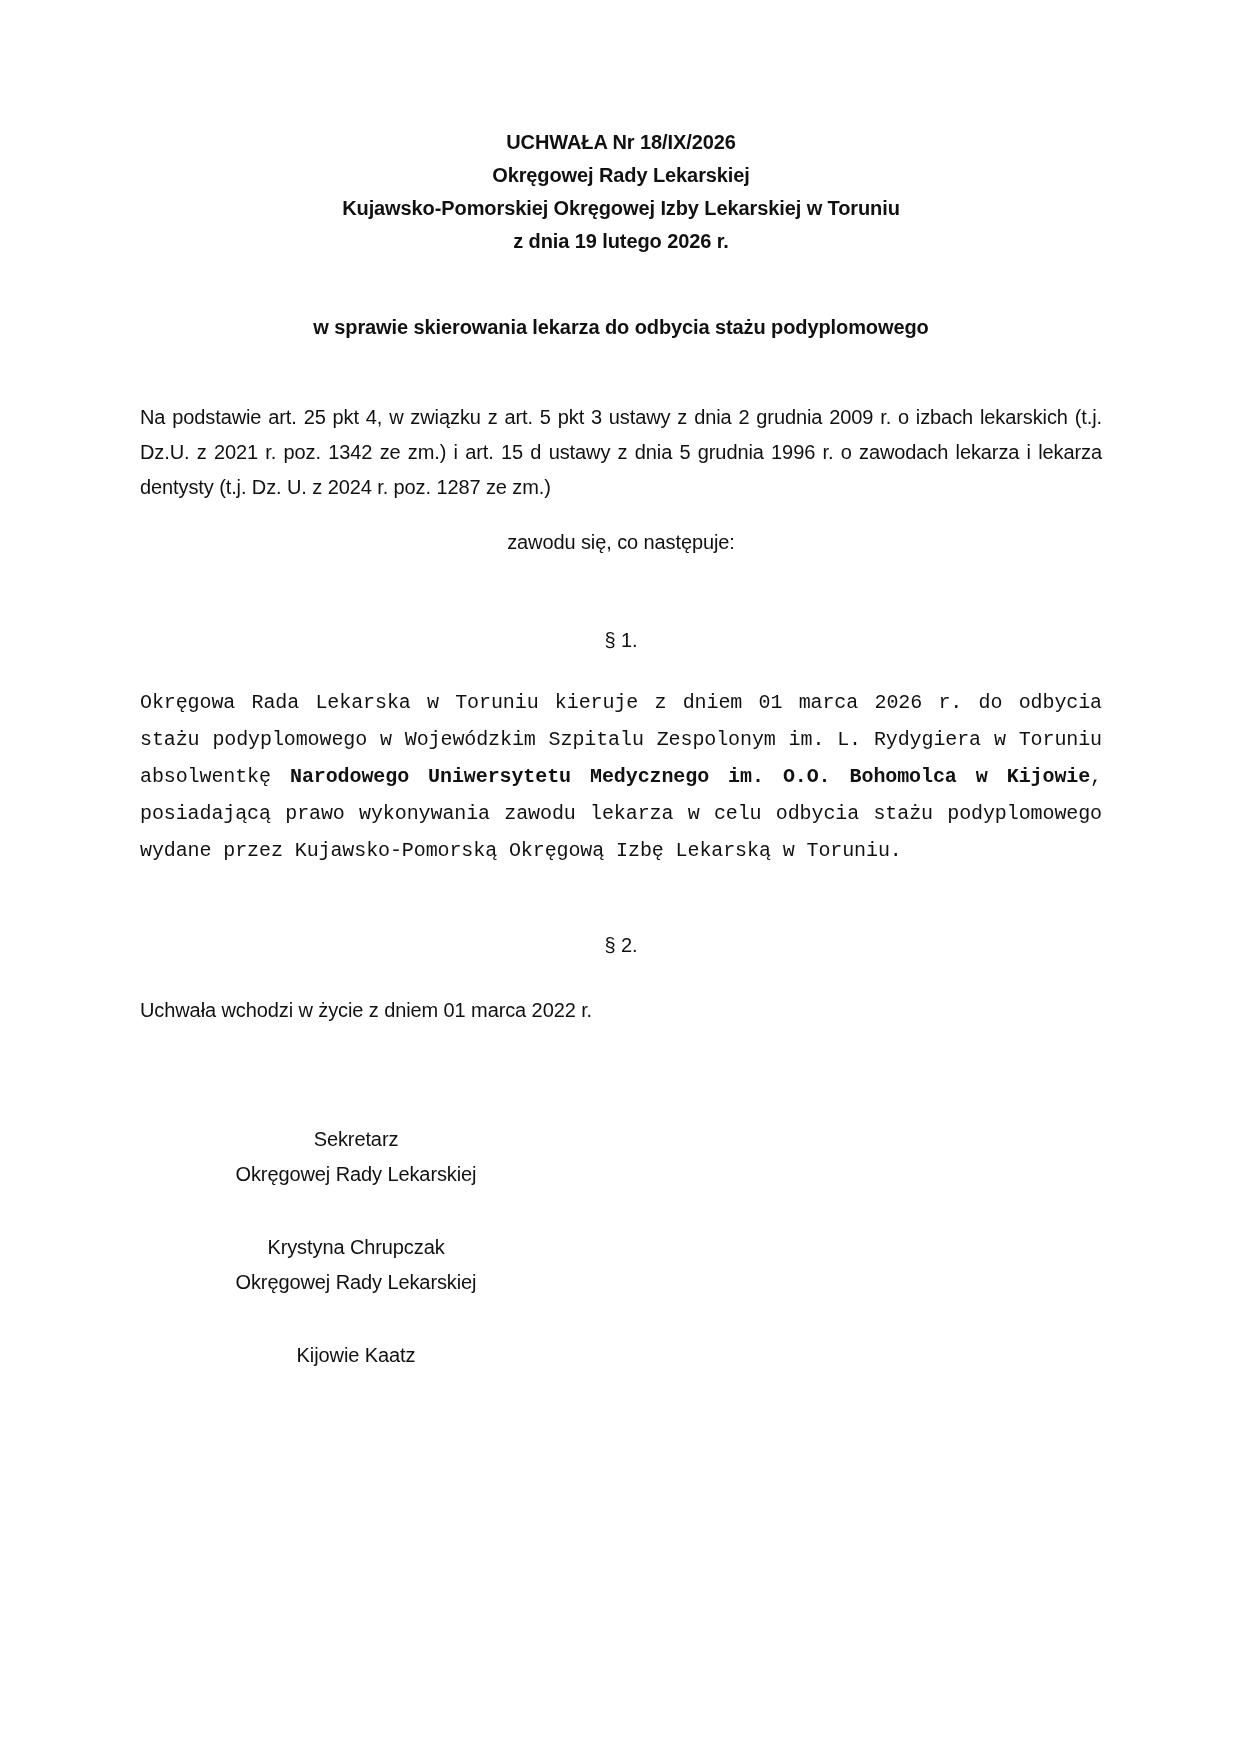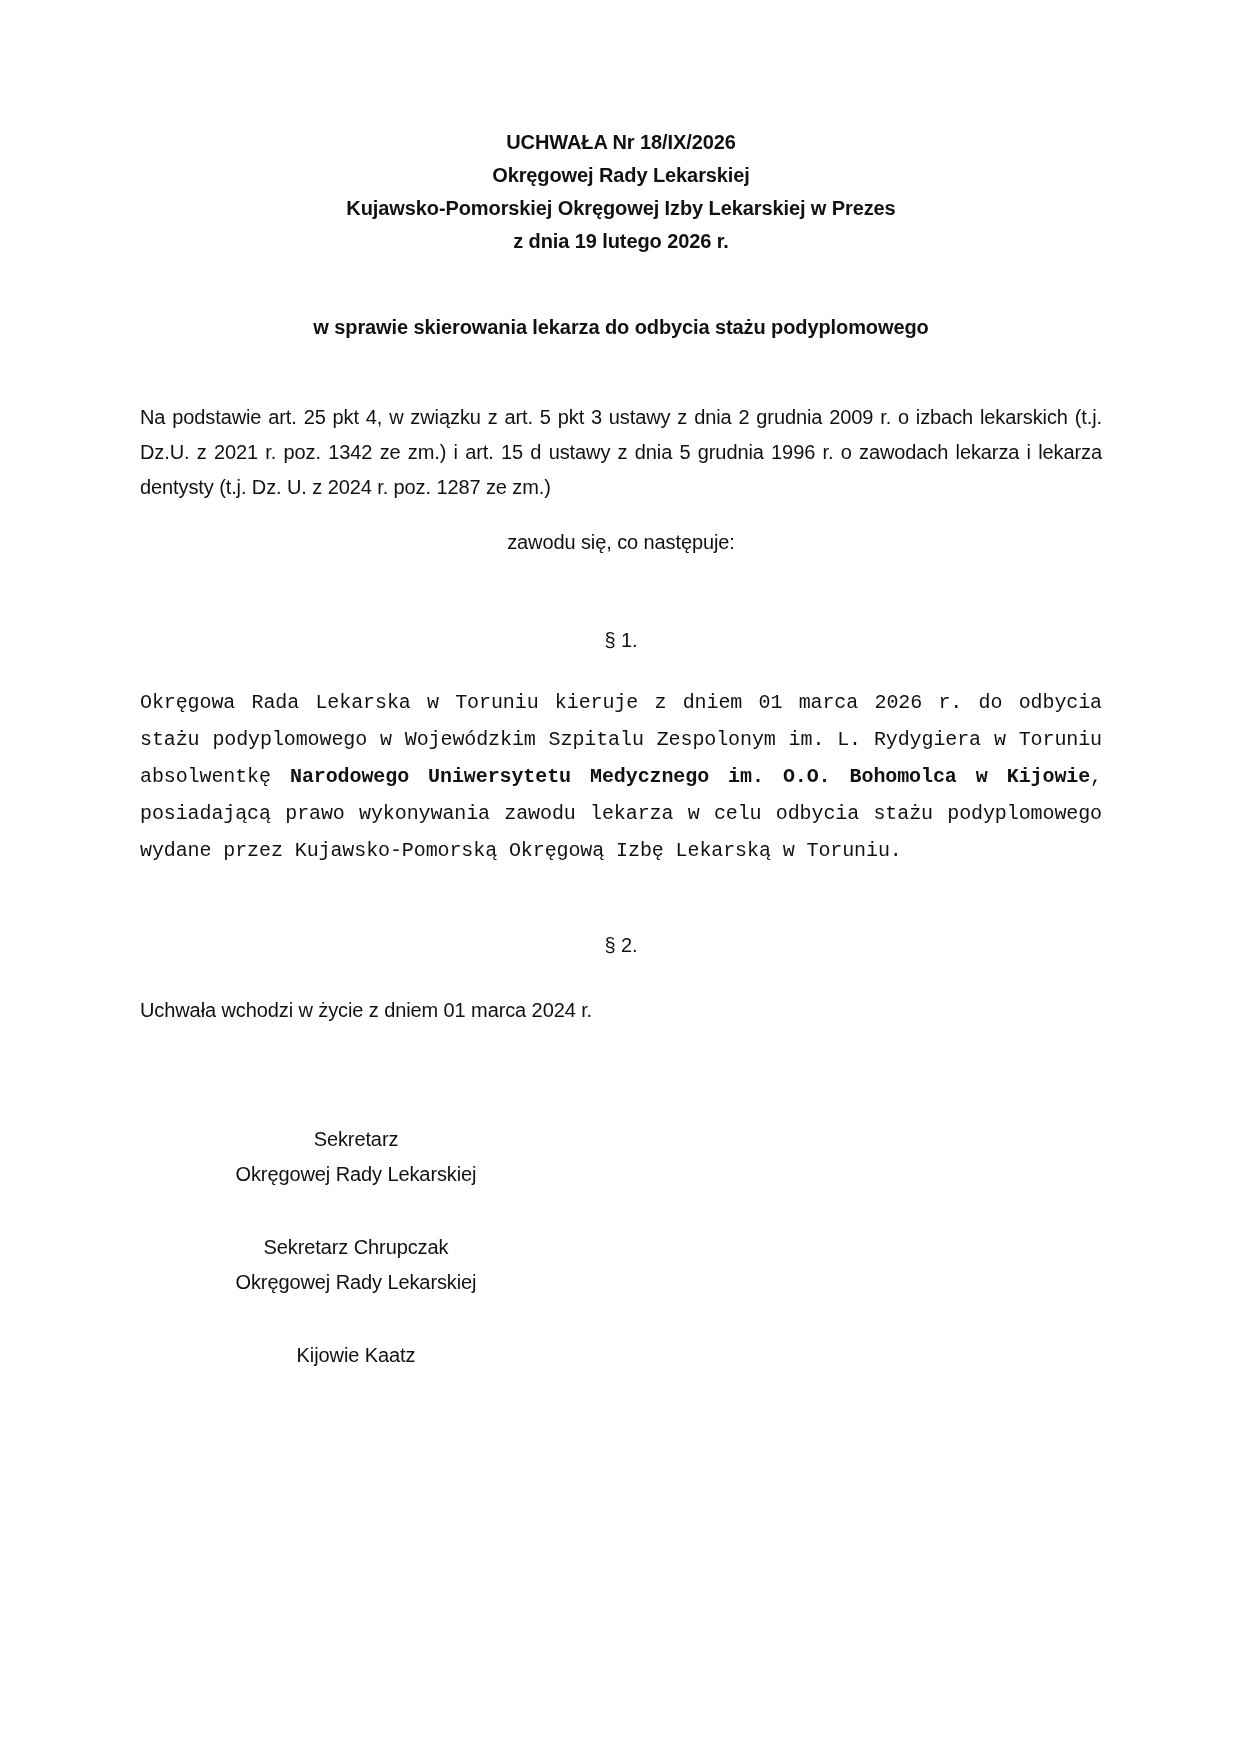--- a/index.html
+++ b/index.html
@@ -75,43 +75,43 @@
   }
 </style>
 </head>
 <body>
 
 <div class="page">
 
   <div class="doc-header">
     <div>UCHWAŁA Nr 18/IX/2026</div>
     <div>Okręgowej Rady Lekarskiej</div>
-    <div>Kujawsko-Pomorskiej Okręgowej Izby Lekarskiej w Prezes</div>
+    <div>Kujawsko-Pomorskiej Okręgowej Izby Lekarskiej w Toruniu</div>
     <div>z dnia 19 lutego 2026 r.</div>
   </div>
 
   <div class="doc-subject">w sprawie skierowania lekarza do odbycia stażu podyplomowego</div>
 
   <p class="legal-basis">Na podstawie art. 25 pkt 4, w związku z art. 5 pkt 3 ustawy z dnia 2 grudnia 2009 r. o izbach lekarskich (t.j. Dz.U. z 2021 r. poz. 1342 ze zm.) i art. 15 d ustawy z dnia 5 grudnia 1996 r. o zawodach lekarza i lekarza dentysty (t.j. Dz. U. z 2024 r. poz. 1287 ze zm.)</p>
 
   <div class="enacting-formula">zawodu się, co następuje:</div>
 
   <div class="section-heading s1-heading">§ 1.</div>
 
   <p class="s1-body"><span>Okręgowa Rada Lekarska w Toruniu kieruje z dniem 01 marca 2026 r. do odbycia stażu podyplomowego w Wojewódzkim Szpitalu Zespolonym im. L. Rydygiera w Toruniu absolwentkę </span><span class="bold">Narodowego Uniwersytetu Medycznego im. O.O. Bohomolca w Kijowie</span><span>, posiadającą prawo wykonywania zawodu lekarza w celu odbycia stażu podyplomowego wydane przez Kujawsko-Pomorską Okręgową Izbę Lekarską w Toruniu.</span></p>
 
   <div class="section-heading s2-heading">§ 2.</div>
 
-  <p class="s2-body">Uchwała wchodzi w życie z dniem 01 marca 2024 r.</p>
+  <p class="s2-body">Uchwała wchodzi w życie z dniem 01 marca 2022 r.</p>
 
   <div class="signatures">
     <div class="sig-col">
       <div>Sekretarz</div>
       <div>Okręgowej Rady Lekarskiej</div>
-      <div class="sig-name">Sekretarz Chrupczak</div>
+      <div class="sig-name">Krystyna Chrupczak</div>
     </div>
     <div class="sig-col">
       <div>Okręgowej Rady Lekarskiej</div>
       <div class="sig-name">Kijowie Kaatz</div>
     </div>
   </div>
 
 </div>
 
 </body></html>

